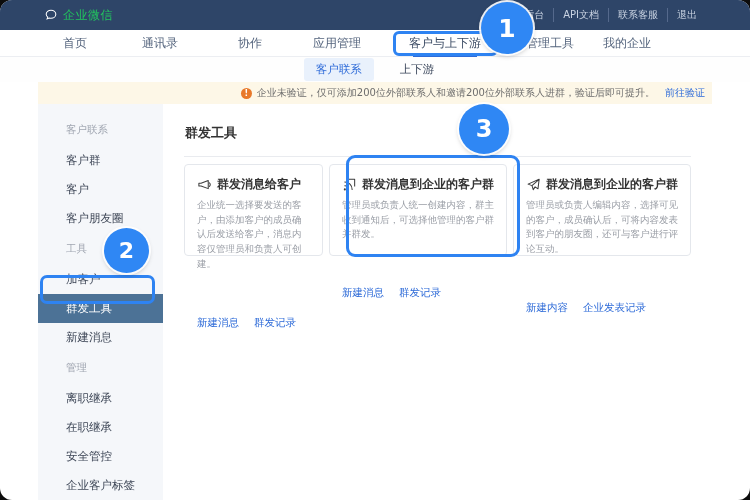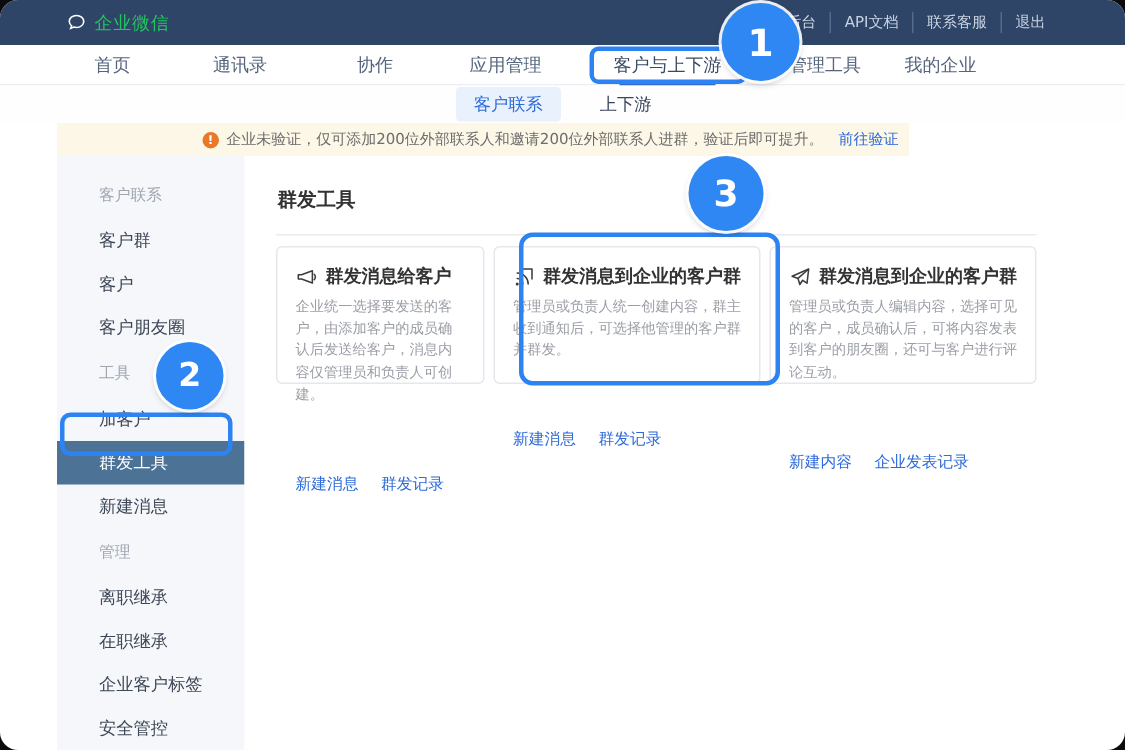--- a/index.html
+++ b/index.html
@@ -22,21 +22,21 @@
     font-size:12px; color:#55657e; cursor:pointer; white-space:nowrap; }
   .nav-item.active { color:#3a4a63; }
   .nav-item.active::after { content:""; position:absolute; left:50%; transform:translateX(-50%);
     bottom:0; width:64px; height:3px; background:#2e6bd8; }
   
   .subtabs { position:absolute; left:0; top:57px; width:750px; height:25px; background:#fefefe;
     display:flex; justify-content:center; align-items:center; gap:14px; }
   .subtab { font-size:11.5px; color:#39455a; padding:4px 12px; border-radius:3px; cursor:pointer; }
   .subtab.active { background:#e9f1fc; color:#2e6bd8; }
   
-  .banner { position:absolute; left:38px; top:82px; width:568px; height:22px; background:#fdf7e7;
+  .banner { position:absolute; left:38px; top:82px; width:674px; height:22px; background:#fdf7e7;
     display:flex; justify-content:flex-end; align-items:center; padding-right:7px; }
   .warn-icon { display:inline-block; width:11px; height:11px; border-radius:50%; background:#e8792b;
     color:#fff; font-size:8px; font-weight:bold; line-height:11px; text-align:center; margin-right:5px; flex:none; }
   .warn-icon::before { content:"!"; }
   .banner-text { font-size:10px; color:#6d6d6d; }
   .banner-link { font-size:10px; color:#2e6bd8; margin-left:10px; cursor:pointer; }
   
   .sidebar { position:absolute; left:38px; top:104px; width:125px; height:396px; background:#f5f7fa; padding-top:10px; }
   .side-label { font-size:10.5px; color:#a0a6b1; padding:9px 0 9px 28px; }
   .side-item { font-size:11.5px; color:#3e4757; padding:7px 0 7px 28px; cursor:pointer; }
@@ -114,22 +114,22 @@
     <div class="side-item">客户群</div>
     <div class="side-item">客户</div>
     <div class="side-item">客户朋友圈</div>
     <div class="side-label">工具</div>
     <div class="side-item">加客户</div>
     <div class="side-item selected">群发工具</div>
     <div class="side-item">新建消息</div>
     <div class="side-label">管理</div>
     <div class="side-item">离职继承</div>
     <div class="side-item">在职继承</div>
+    <div class="side-item">安全管控</div>
     <div class="side-item">企业客户标签</div>
-    <div class="side-item">安全管控</div>
 
   </div>
 
   <div class="main">
     <div class="page-title">群发工具</div>
     <div class="divider"></div>
     <div class="cards">
 
       <div class="card">
         <div class="card-head">

